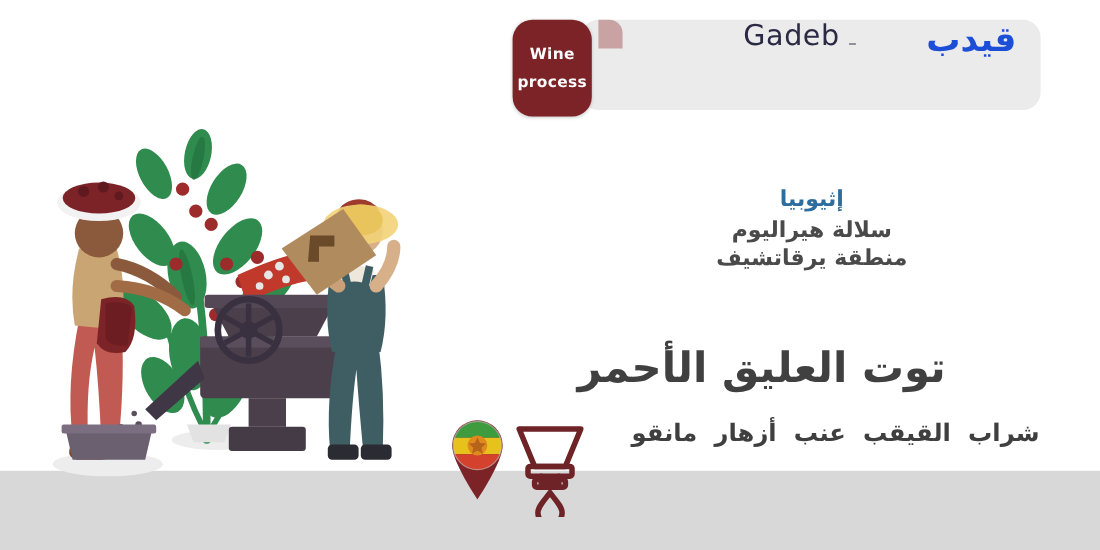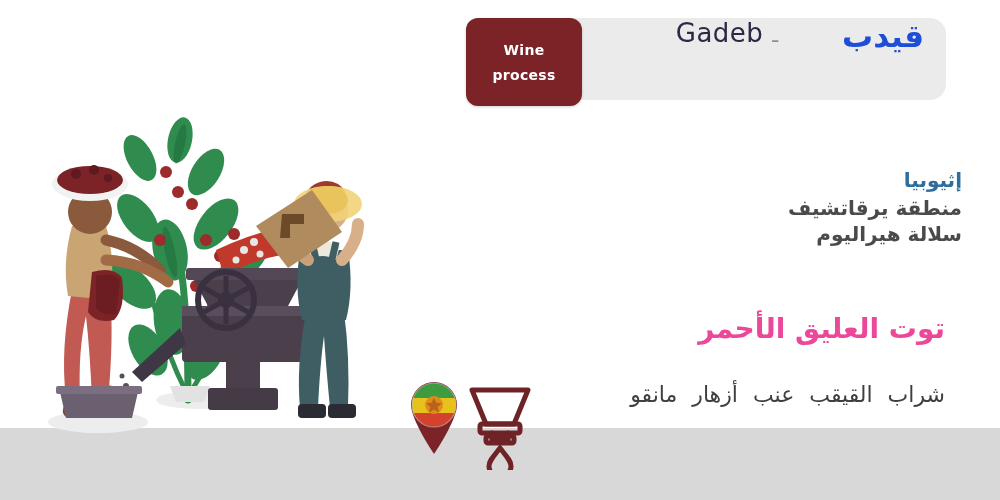--- a/index.html
+++ b/index.html
@@ -42,48 +42,48 @@
   .name-latin .dash{color:#8f8f98;font-size:20px;margin-right:4px;}
   .name-ar{
     font-size:31px;color:#1d4ed8;font-weight:700;direction:rtl;
     font-family:"DejaVu Sans","Liberation Sans",sans-serif;
   }
   .fold{
     position:absolute;left:78px;top:0;width:22px;height:26px;
     background:#C9A3A4;border-top-right-radius:12px;
   }
   .process-badge{
-    position:absolute;left:0;top:0;width:116px;height:88px;
-    background:#7B2327;border-radius:12px;
+    position:absolute;left:0;top:0;width:72px;height:88px;
+    background:#7B2327;border-radius:18px;
     display:flex;flex-direction:column;align-items:center;justify-content:center;
     gap:9px;color:#FFFFFF;
     box-shadow:0 1px 3px rgba(0,0,0,.18);
   }
   .process-badge span{font-size:14px;font-weight:700;letter-spacing:.3px;}
   
   .info{
-    position:absolute;right:38px;top:168px;width:420px;
-    text-align:right;direction:rtl;
+    position:absolute;right:52px;top:168px;width:420px;
+    text-align:center;direction:rtl;
   }
   .country{
     font-size:20px;font-weight:700;color:#2E6E9E;line-height:1.25;
     margin-bottom:2px;
   }
   .meta-line{
     font-size:20px;color:#4A4A4A;font-weight:700;line-height:1.32;
   }
   .variety-title{
     position:absolute;right:55px;top:312px;width:420px;
-    text-align:right;direction:rtl;
-    font-size:28px;font-weight:700;color:#ec4899;letter-spacing:.2px;
+    text-align:left;direction:rtl;
+    font-size:38px;font-weight:700;color:#404040;letter-spacing:.2px;
   }
   .notes{
     position:absolute;right:55px;top:382px;width:420px;
     text-align:right;direction:rtl;
-    font-size:22px;font-weight:400;color:#3F3F3F;
+    font-size:22px;font-weight:700;color:#3F3F3F;
     word-spacing:8px;
   }
   
   .icons{
     position:absolute;left:400px;top:372px;width:150px;height:100px;
   }
   .pin{position:absolute;left:5px;top:4px;width:58px;height:78px;}
   .dripper{position:absolute;left:62px;top:2px;width:76px;height:96px;}
   
   .illus{position:absolute;left:20px;top:100px;width:400px;height:340px;}
@@ -243,22 +243,22 @@
     </div>
     <div class="fold"></div>
     <div class="process-badge">
       <span>Wine</span>
       <span>process</span>
     </div>
   </div>
 
   <div class="info">
     <div class="country">إثيوبيا</div>
+    <div class="meta-line">سلالة هيراليوم</div>
     <div class="meta-line">منطقة يرقاتشيف</div>
-    <div class="meta-line">سلالة هيراليوم</div>
   </div>
 
   <div class="variety-title">توت العليق الأحمر</div>
 
   <div class="notes">شراب القيقب  عنب  أزهار  مانقو</div>
 
   <div class="icons">
     <div class="pin">
       <svg viewBox="0 0 58 78" width="58" height="78" aria-hidden="true">
         <path d="M29 78 C29 78 6 44 6 29 A23 23 0 0 1 52 29 C52 44 29 78 29 78 Z" fill="#7B2327"></path>

